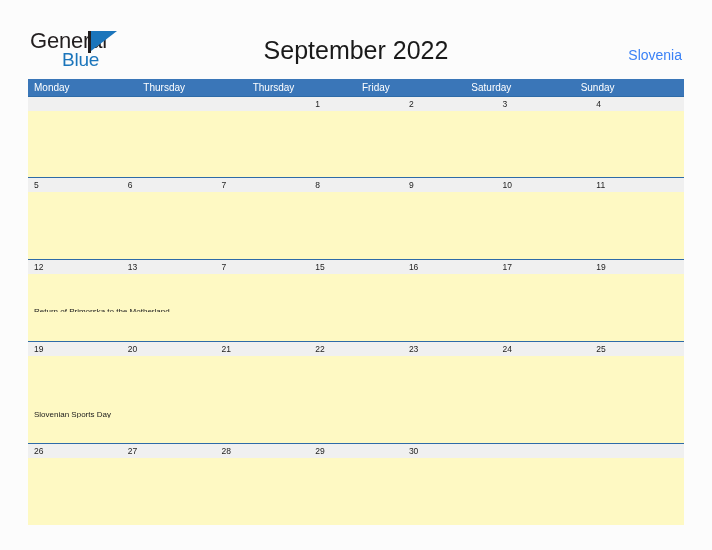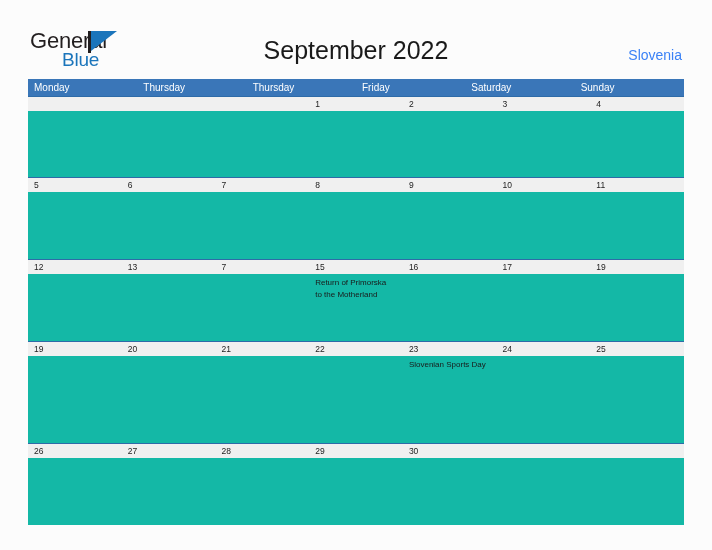--- a/index.html
+++ b/index.html
@@ -146,21 +146,22 @@
     font-size: 8.5px;
     color: #222222;
     line-height: 14px;
     padding-left: 6px;
     white-space: nowrap;
   }
 
   .event-band {
     display: flex;
     width: 100%;
-    background: #14b8a6;
+    background: #fef9c3;
+    flex-direction: column;
   }
   .event-cell {
     flex: 1 1 0;
     padding: 3px 8px 0 6px;
     font-size: 8px;
     line-height: 11.5px;
     color: #1a1a1a;
     word-wrap: break-word;
     overflow: hidden;
   }

